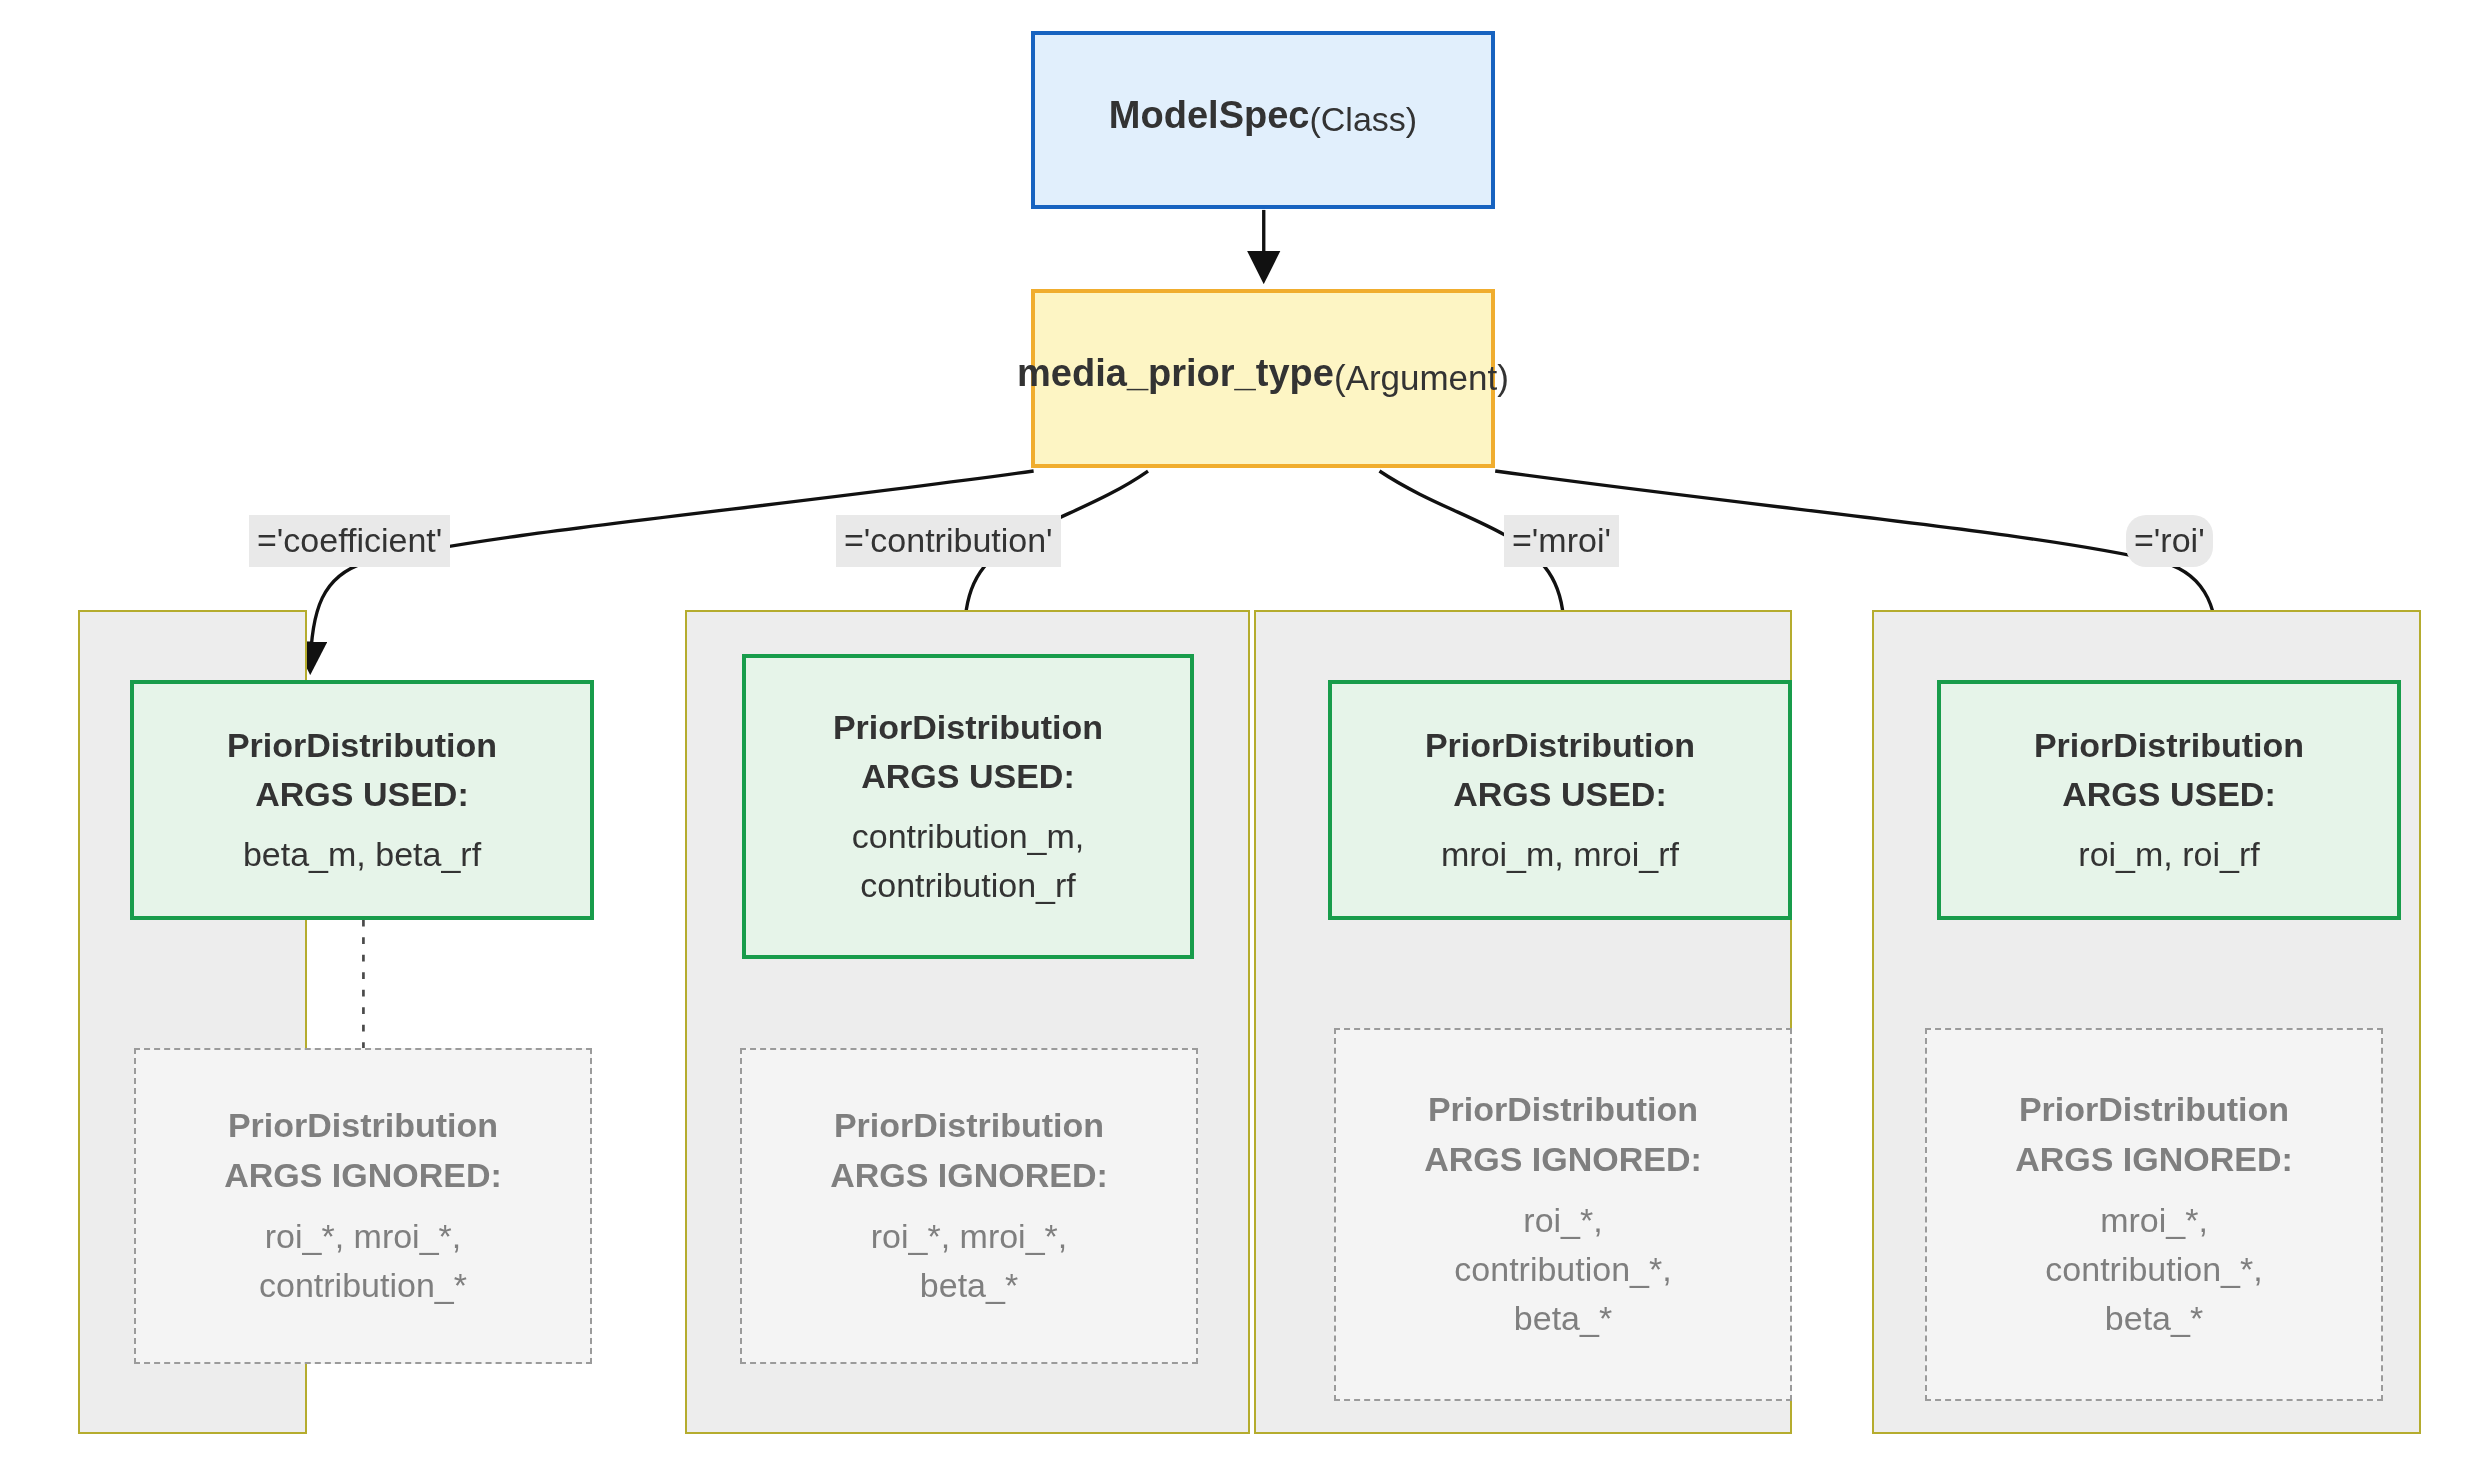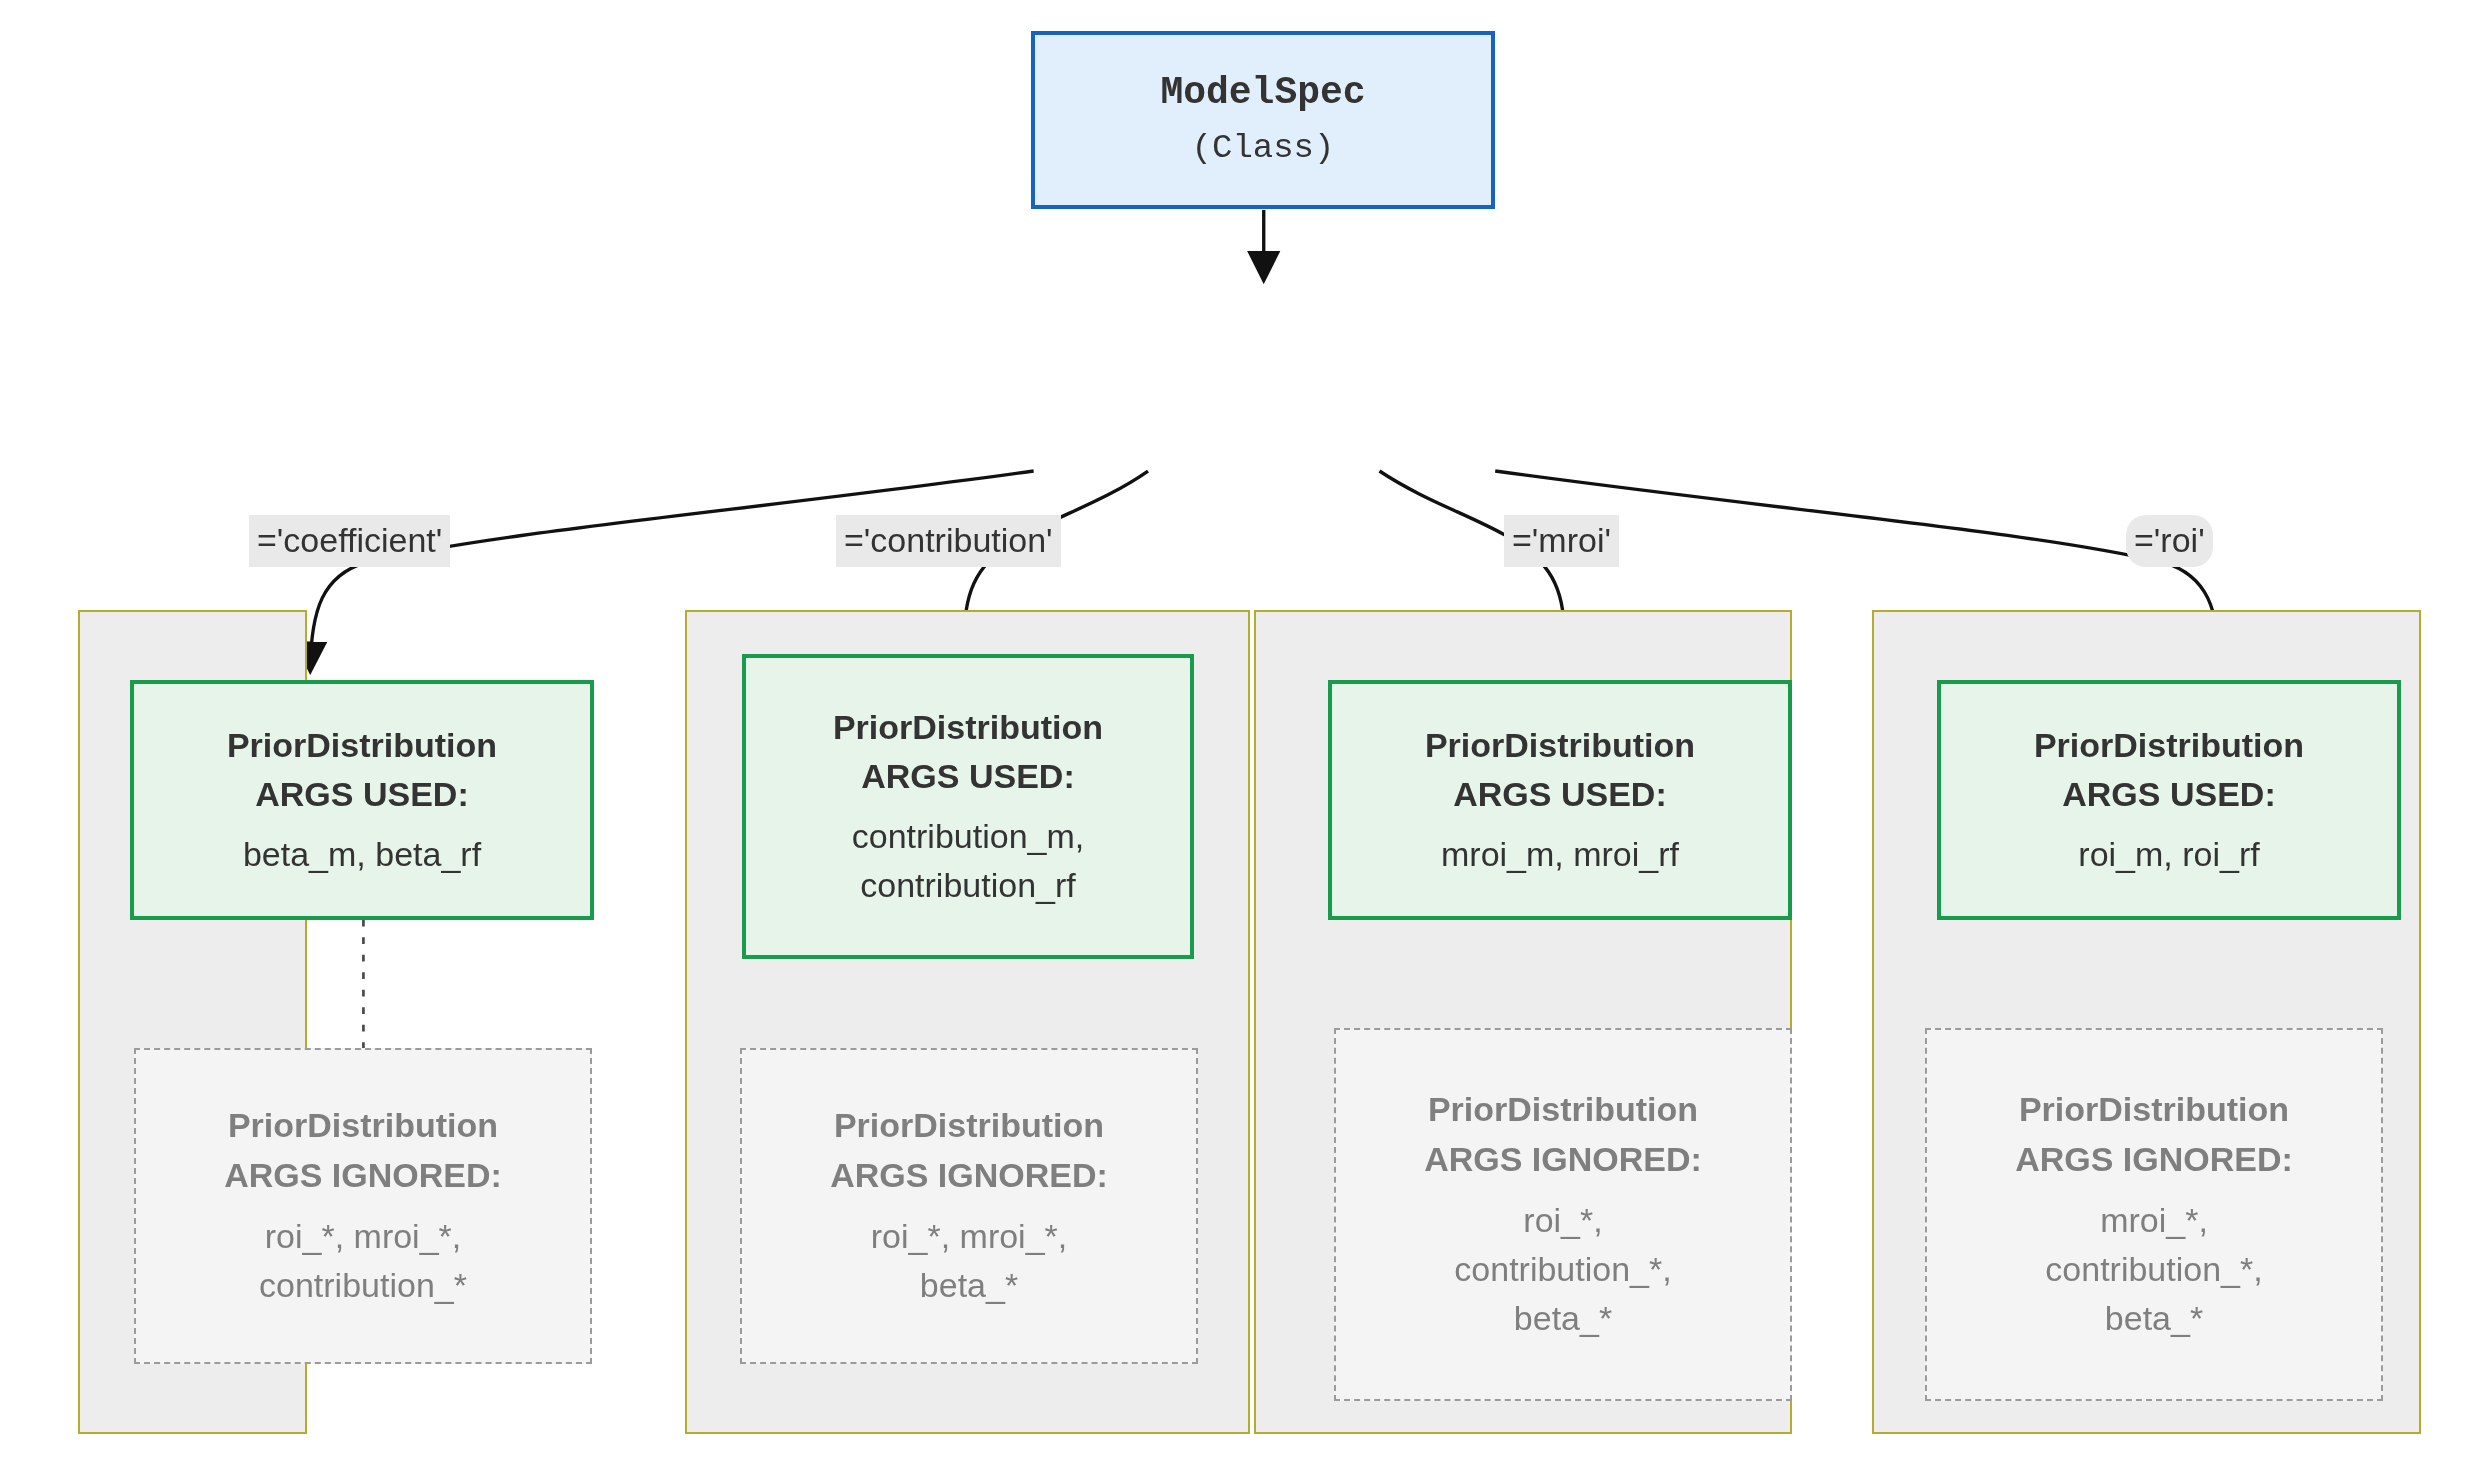--- a/index.html
+++ b/index.html
@@ -24,26 +24,25 @@
     width: 2475px;
     height: 1479px;
     pointer-events: none;
   }
 
   
   .node {
     position: absolute;
     box-sizing: border-box;
     display: flex;
-    flex-direction: column;
+    flex-direction: row;
     align-items: center;
     justify-content: center;
     text-align: left;
     line-height: 1.28;
-    font-family: Liberation Mono, monospace;
   }
   .node-title {
     font-weight: bold;
     color: #333333;
   }
   .node-sub {
     font-weight: normal;
     color: #333333;
   }
 
@@ -169,20 +168,24 @@
     <path d="M 1440 1425 L 1440 1558" stroke="#4a4a4a" stroke-width="4" stroke-dasharray="10 16" fill="none"></path>
     <path d="M 2315 1367 L 2315 1528" stroke="#4a4a4a" stroke-width="4" stroke-dasharray="10 16" fill="none"></path>
     <path d="M 3182 1367 L 3182 1528" stroke="#4a4a4a" stroke-width="4" stroke-dasharray="10 16" fill="none"></path>
   </svg>
 
   <div class="node" id="modelspec-node">
     <div class="node-title">ModelSpec</div>
     <div class="node-sub">(Class)</div>
   </div>
 
+  <div class="node" id="argument-node">
+    <div class="node-title">media_prior_type</div>
+    <div class="node-sub">(Argument)</div>
+  </div>
 
   <div class="edge-label" style="left:249px; top:515px;">='coefficient'</div>
   <div class="edge-label" style="left:836px; top:515px;">='contribution'</div>
   <div class="edge-label" style="left:1504px; top:515px;">='mroi'</div>
   <div class="edge-label" style="left:2126px; top:515px;border-radius:20px;">='roi'</div>
 
   <div class="subgraph" style="left:78px;  width:229px;"></div>
   <div class="subgraph" style="left:685px; width:565px;"></div>
   <div class="subgraph" style="left:1254px; width:538px;"></div>
   <div class="subgraph" style="left:1872px; width:549px;"></div>

